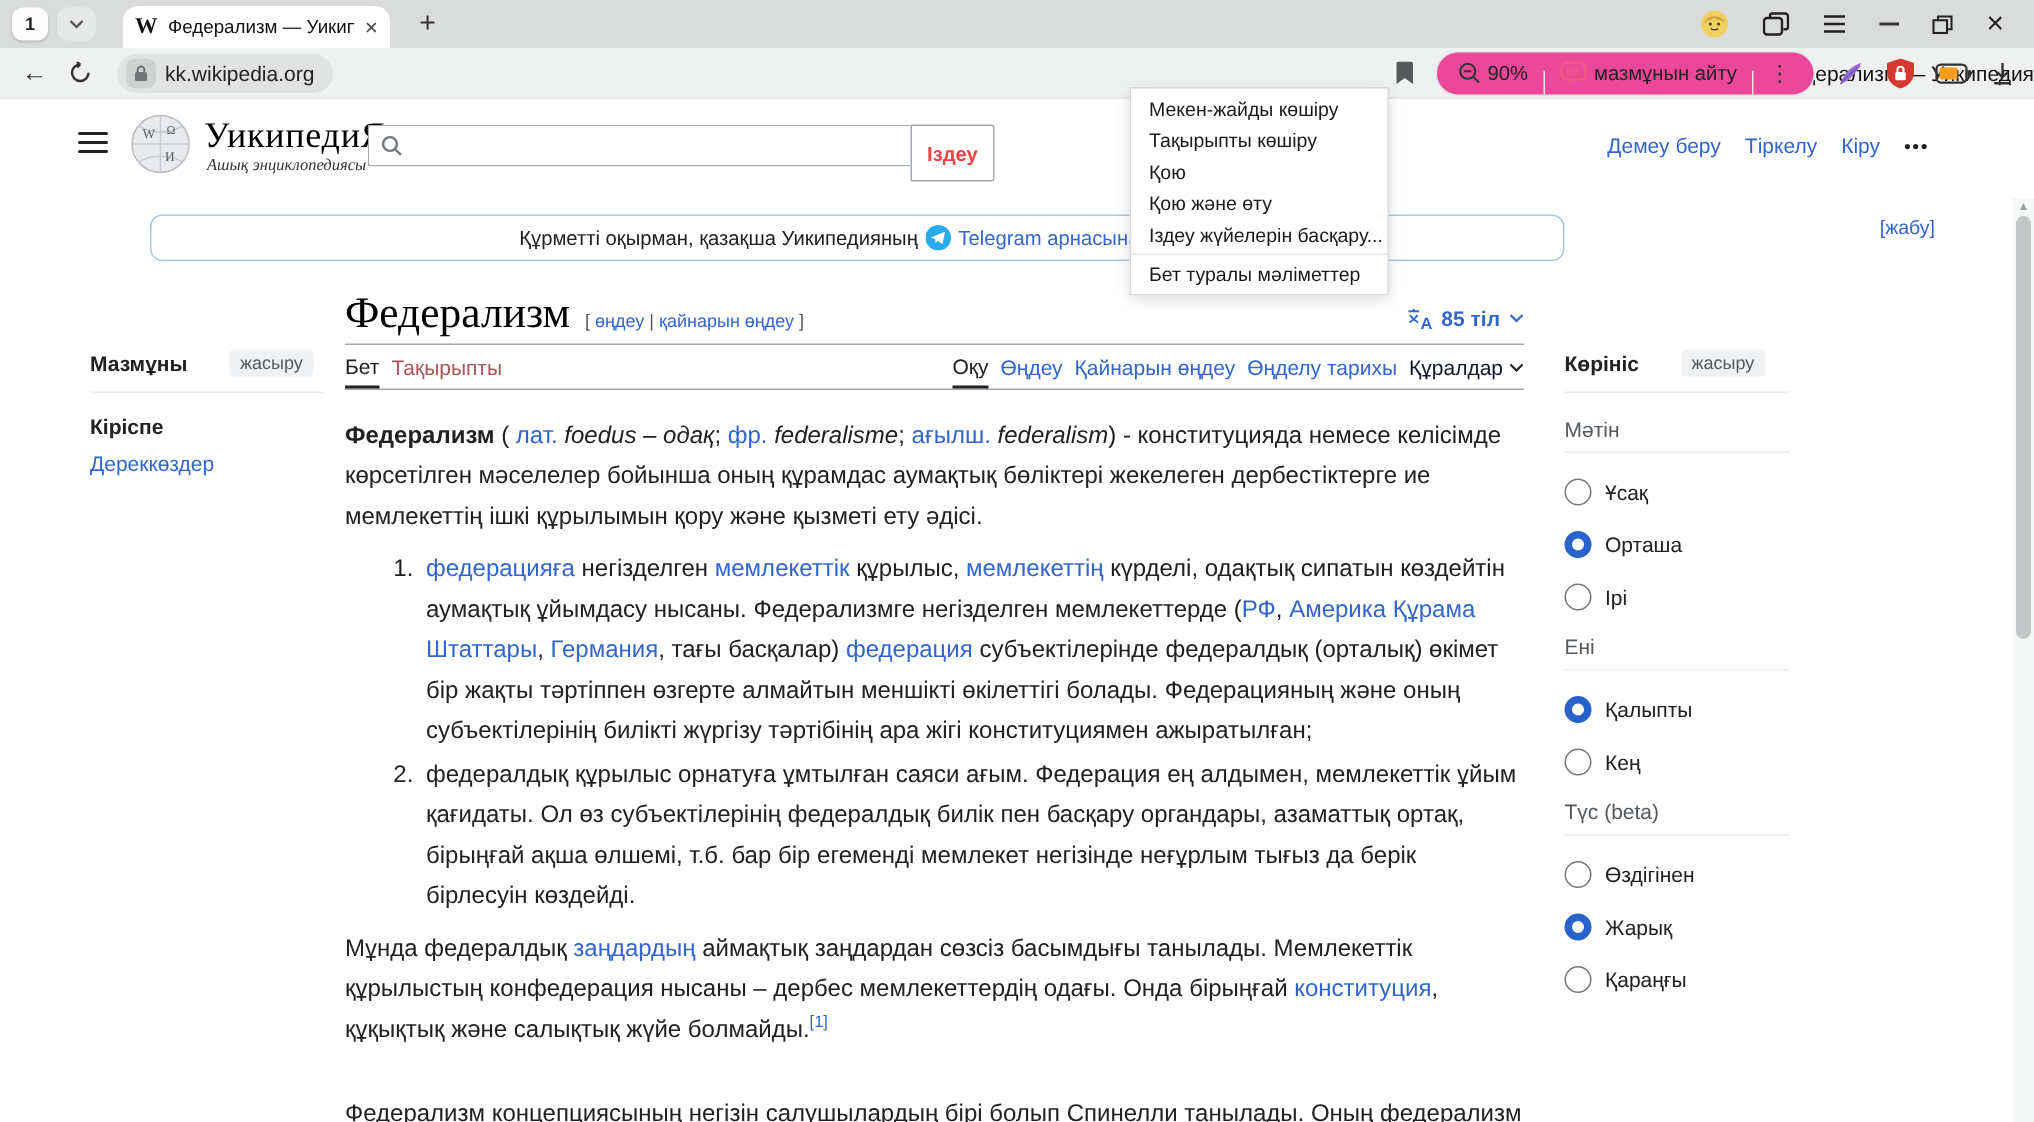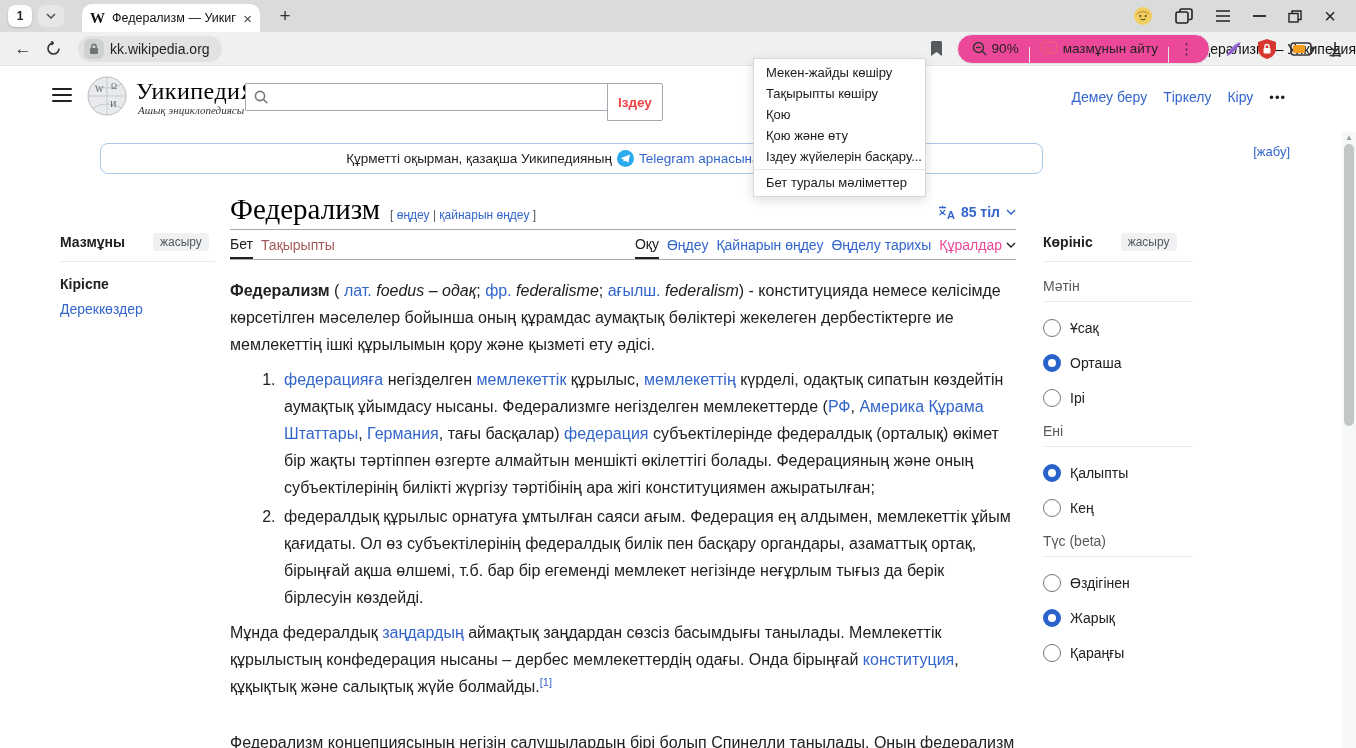--- a/index.html
+++ b/index.html
@@ -74,21 +74,21 @@
   .main { position:absolute; left:230px; top:129px; width:786px; }
   .titlerow { display:flex; align-items:flex-end; justify-content:space-between; border-bottom:1px solid #a2a9b1; padding-bottom:5px; }
   .ptitle { font-family:"Liberation Serif", serif; font-size:29px; color:#000; line-height:1; }
   .title-edit { font-size:12px; margin-left:10px; font-family:"Liberation Sans", sans-serif; }
   .langbtn { display:flex; align-items:center; gap:6px; color:#3366cc; font-size:14px; font-weight:bold; padding-bottom:4px; }
   .tabrow { display:flex; align-items:center; justify-content:space-between; border-bottom:1px solid #a2a9b1; height:30px; font-size:14px; }
   .tr-left, .tr-right { display:flex; align-items:center; gap:8px; height:100%; }
   .wtab { display:flex; align-items:center; height:100%; color:#3366cc; }
   .wtab.active { color:#202122; border-bottom:2px solid #202122; font-weight:normal; }
   .wtab.rednew { color:#a55858; }
-  .wtab.plain { color:#ec4899; gap:4px; }
+  .wtab.plain { color:#0f172a; gap:4px; }
 
   .body { margin-top:17px; font-size:16px; line-height:27px; color:#202122; }
   .body p { margin-bottom:8px; }
   .body ol { margin:6px 0 8px 50px; }
   .body li { padding-left:4px; margin-bottom:2px; }
   .gap-para { margin-top:29px; }
   .link { color:#3366cc; }
   .it { font-style:italic; }
   .bseg { font-weight:bold; }
   .g { color:#54595d; }

